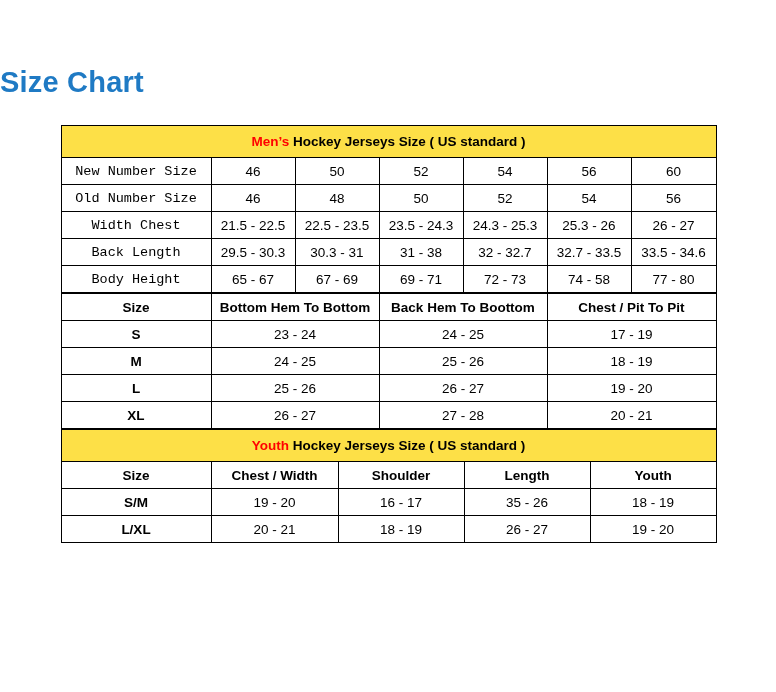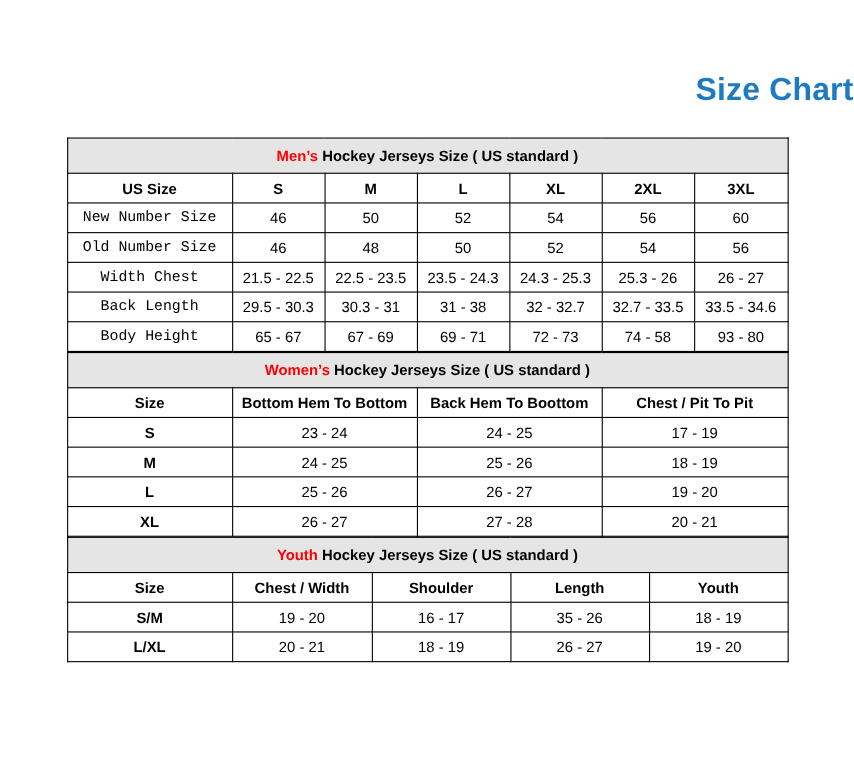--- a/index.html
+++ b/index.html
@@ -15,21 +15,21 @@
     position: relative;
     overflow: hidden;
   }
   .page {
     width: 776px;
     height: 692px;
     box-sizing: border-box;
     padding: 0;
   }
   .title {
-    text-align: right;
+    text-align: left;
     color: #1f7ac4;
     font-size: 29px;
     font-weight: bold;
     margin: 0;
     padding-top: 66px;
     padding-bottom: 0;
     letter-spacing: 0.2px;
   }
   .tables-wrap {
     width: 655px;
@@ -44,21 +44,21 @@
   table.sizechart td {
     border: 1px solid #000000;
     text-align: center;
     vertical-align: middle;
     font-size: 13.5px;
     height: 27px;
     padding: 2px 3px;
     box-sizing: border-box;
   }
   .banner {
-    background: #e5e5e5;
+    background: #fde047;
     font-weight: bold;
     font-size: 15px;
     height: 32px !important;
   }
   .banner .accent {
     color: #ff0000;
   }
   .hdr {
     font-weight: bold;
   }
@@ -83,29 +83,20 @@
         <col style="width:84px">
         <col style="width:84px">
         <col style="width:84px">
         <col style="width:84px">
         <col style="width:84px">
         <col style="width:85px">
       </colgroup>
       <tbody>
         <tr>
           <td class="banner" colspan="7"><span class="accent">Men’s</span><span> Hockey Jerseys Size ( US standard )</span></td>
-        </tr>
-        <tr>
-          <td class="hdr">US Size</td>
-          <td class="hdr">S</td>
-          <td class="hdr">M</td>
-          <td class="hdr">L</td>
-          <td class="hdr">XL</td>
-          <td class="hdr">2XL</td>
-          <td class="hdr">3XL</td>
         </tr>
         <tr>
           <td class="lbl">New Number Size</td>
           <td>46</td>
           <td>50</td>
           <td>52</td>
           <td>54</td>
           <td>56</td>
           <td>60</td>
         </tr>
@@ -136,36 +127,33 @@
           <td>32.7 - 33.5</td>
           <td>33.5 - 34.6</td>
         </tr>
         <tr>
           <td class="lbl">Body Height</td>
           <td>65 - 67</td>
           <td>67 - 69</td>
           <td>69 - 71</td>
           <td>72 - 73</td>
           <td>74 - 58</td>
-          <td>93 - 80</td>
+          <td>77 - 80</td>
         </tr>
       </tbody>
     </table>
 
     <table class="sizechart">
       <colgroup>
         <col style="width:150px">
         <col style="width:168px">
         <col style="width:168px">
         <col style="width:169px">
       </colgroup>
       <tbody>
-        <tr>
-          <td class="banner" colspan="4"><span class="accent">Women’s</span><span> Hockey Jerseys Size ( US standard )</span></td>
-        </tr>
         <tr>
           <td class="hdr">Size</td>
           <td class="hdr">Bottom Hem To Bottom</td>
           <td class="hdr">Back Hem To Boottom</td>
           <td class="hdr">Chest / Pit To Pit</td>
         </tr>
         <tr>
           <td class="bold-cell">S</td>
           <td>23 - 24</td>
           <td>24 - 25</td>

